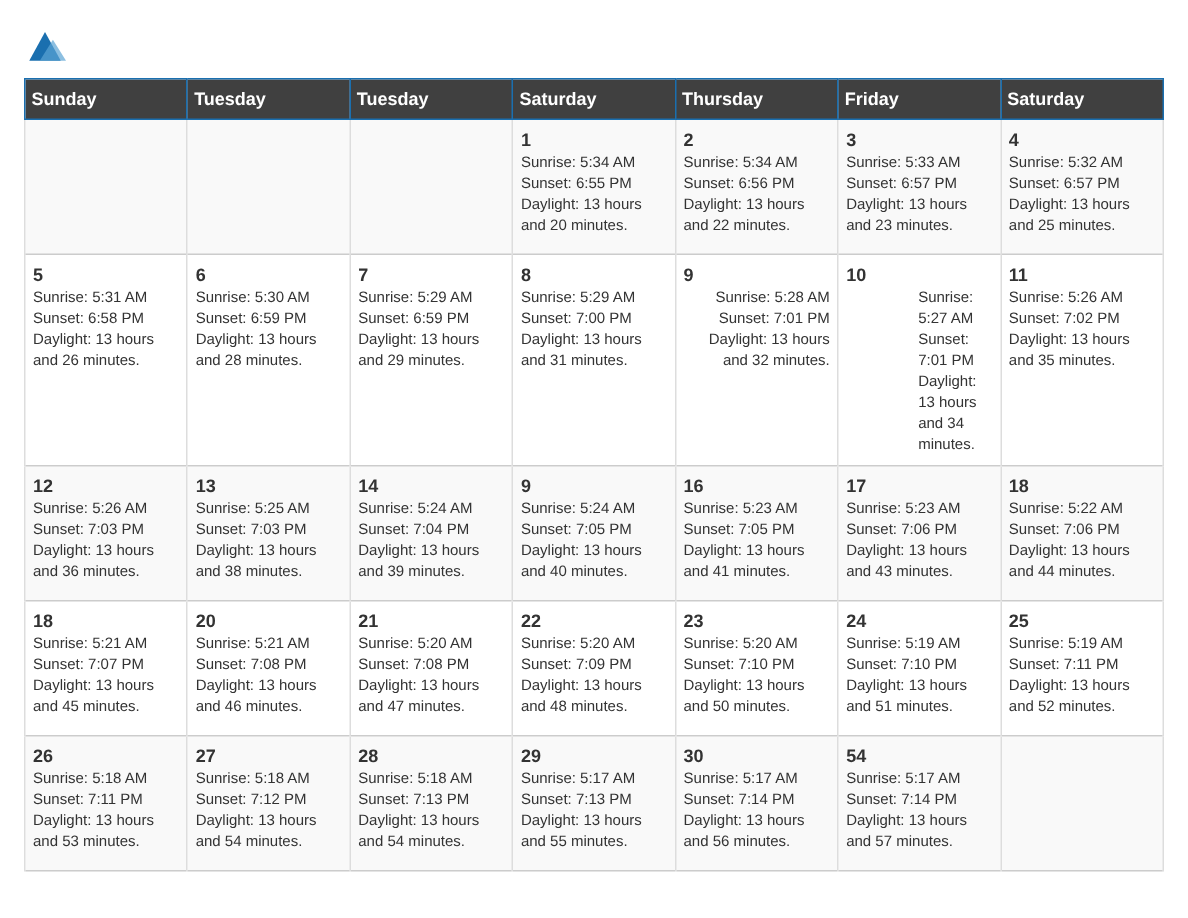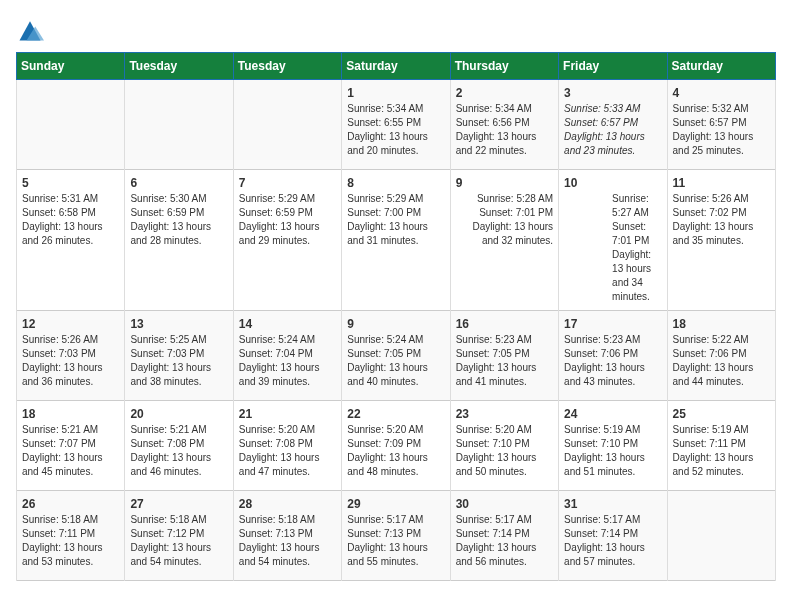--- a/index.html
+++ b/index.html
@@ -51,21 +51,21 @@
     .subtitle {
       font-size: 16px;
       color: #555;
     }
     table {
       width: 100%;
       border-collapse: collapse;
       table-layout: fixed;
     }
     thead tr {
-      background-color: #15803d;
+      background-color: #404040;
     }
     thead th {
       color: #fff;
       font-size: 12px;
       font-weight: bold;
       padding: 6px 4px;
       text-align: left;
       border: 1px solid #1a6faf;
     }
     tbody tr {
@@ -147,21 +147,21 @@
         </td>
         <td>
           <span class="day-num">2</span>
           <div class="day-info" style="white-space: pre-line;">Sunrise: 5:34 AM
 Sunset: 6:56 PM
 Daylight: 13 hours
 and 22 minutes.</div>
         </td>
         <td>
           <span class="day-num">3</span>
-          <div class="day-info" style="white-space: pre-line; font-style: italic;">Sunrise: 5:33 AM
+          <div class="day-info" style="white-space: pre-line;">Sunrise: 5:33 AM
 Sunset: 6:57 PM
 Daylight: 13 hours
 and 23 minutes.</div>
         </td>
         <td>
           <span class="day-num">4</span>
           <div class="day-info" style="white-space: pre-line;">Sunrise: 5:32 AM
 Sunset: 6:57 PM
 Daylight: 13 hours
 and 25 minutes.</div>
@@ -350,21 +350,21 @@
 and 55 minutes.</div>
         </td>
         <td>
           <span class="day-num">30</span>
           <div class="day-info" style="white-space: pre-line;">Sunrise: 5:17 AM
 Sunset: 7:14 PM
 Daylight: 13 hours
 and 56 minutes.</div>
         </td>
         <td>
-          <span class="day-num">31</span>
+          <span class="day-num">54</span>
           <div class="day-info" style="white-space: pre-line;">Sunrise: 5:17 AM
 Sunset: 7:14 PM
 Daylight: 13 hours
 and 57 minutes.</div>
         </td>
         <td></td>
       </tr>
     </tbody>
 </table>
 

